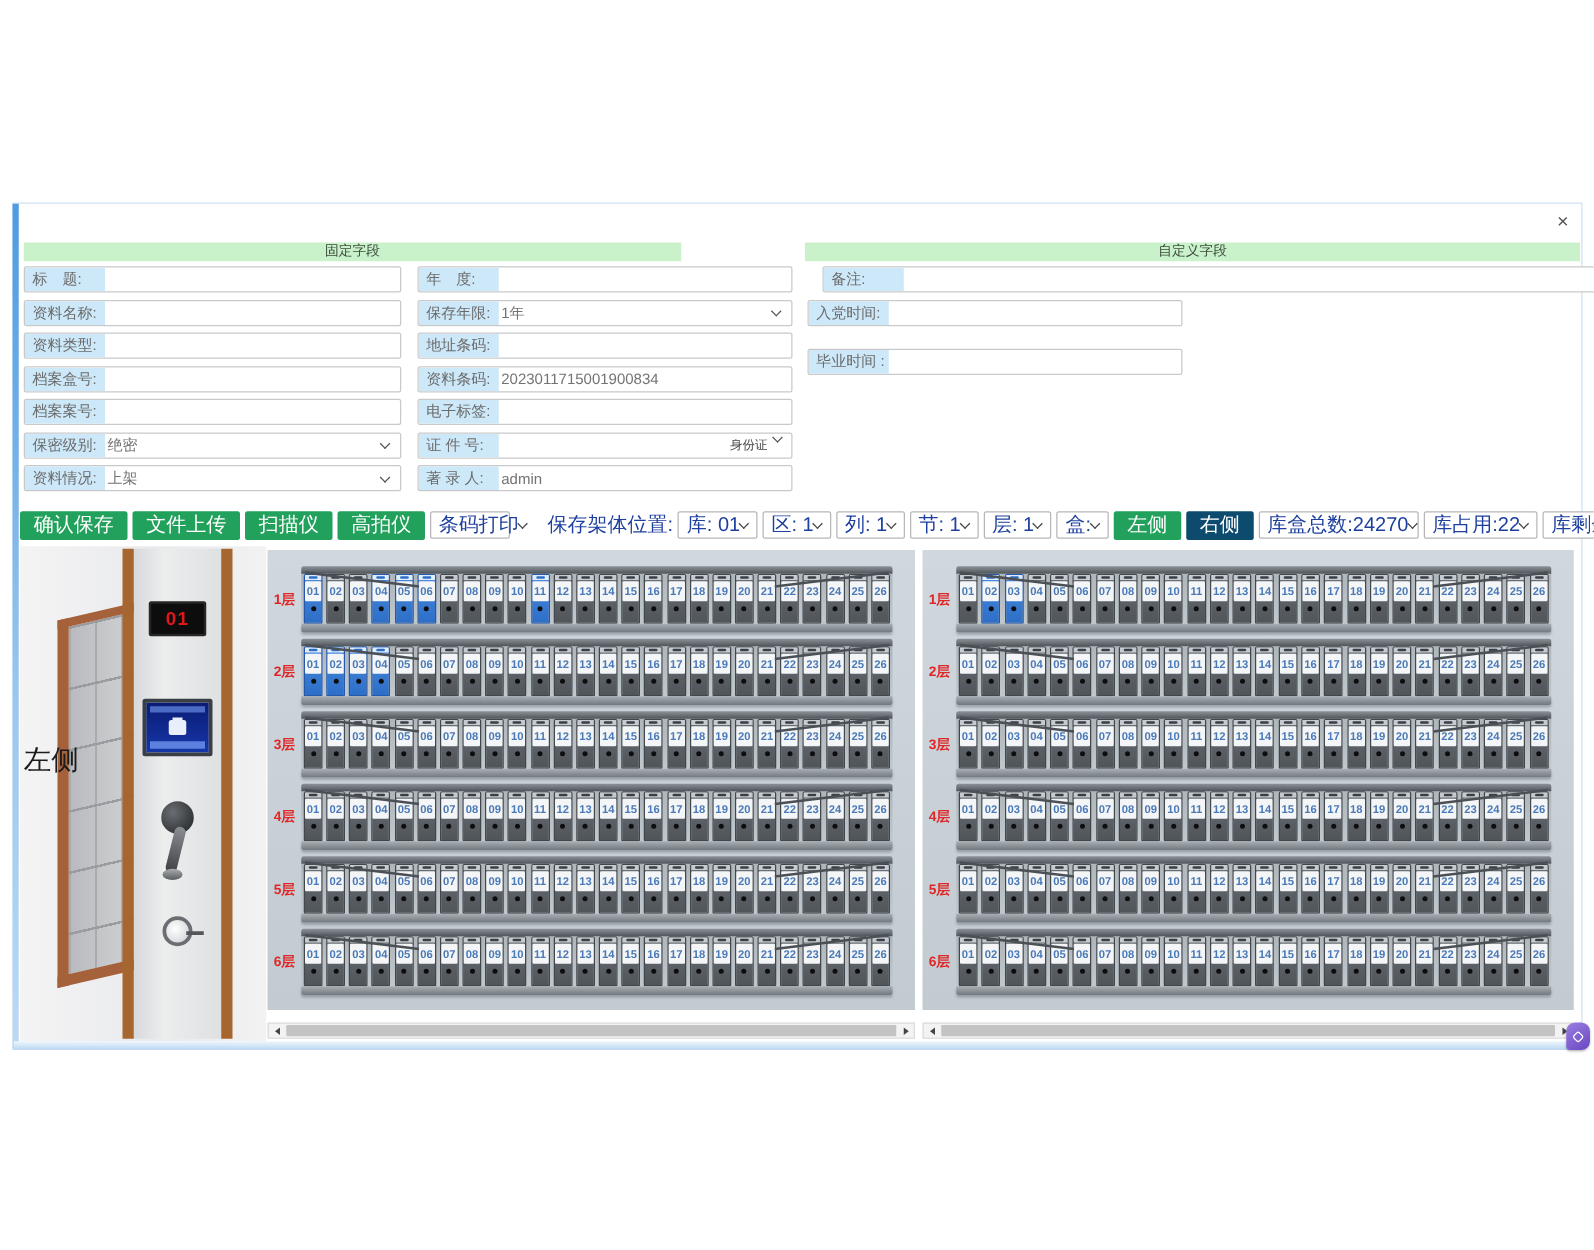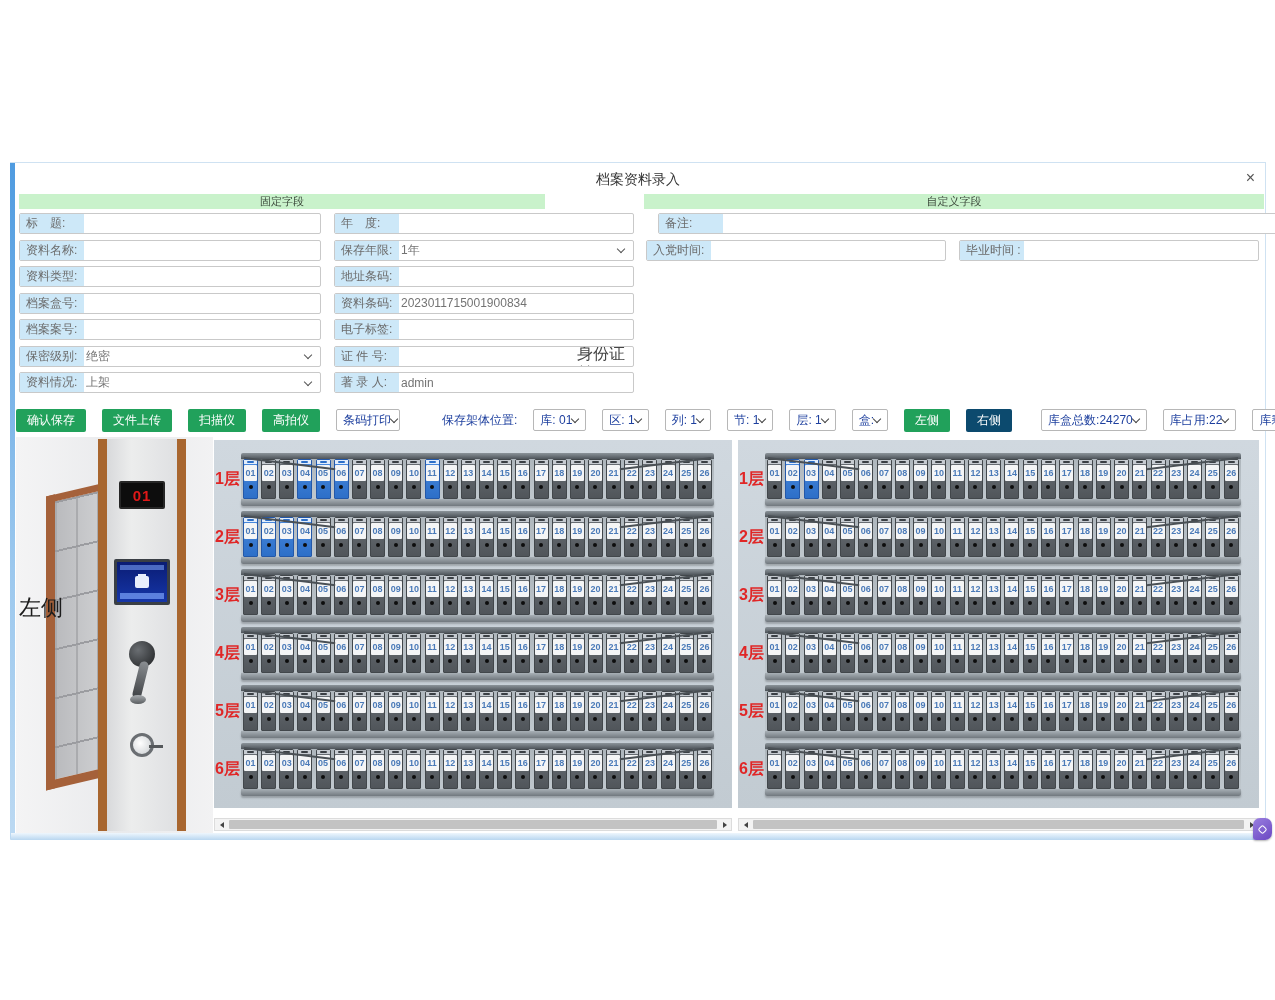--- a/index.html
+++ b/index.html
@@ -30,38 +30,38 @@
   .col.c2 { left:323px; width:300px; }
   .col.c3 { left:633px; width:620px; }
 
   .field { height:21px; border:1px solid #c9c9c9; border-radius:2px; background:#fff;
     display:flex; align-items:center; margin-bottom:5.5px; font-size:12px; overflow:hidden; }
   .flab { background:#cde8f8; align-self:stretch; display:flex; align-items:center;
     padding-left:6px; min-width:64px; white-space:nowrap; color:#6b6b6b; flex:0 0 auto; }
   .fval { color:#737373; padding-left:2px; white-space:nowrap; }
   .chev { width:6px; height:6px; border-right:1.5px solid #555; border-bottom:1.5px solid #555;
     transform:rotate(45deg); flex:0 0 auto; margin-left:auto; margin-right:9px; margin-top:-2px; }
-  .suffix { margin-left:auto; display:flex; align-items:flex-start; padding-right:8px; color:#444; font-size:16px;flex-direction:column; }
+  .suffix { margin-left:auto; display:flex; align-items:flex-start; padding-right:8px; color:#444; font-size:10px; }
   .suffix .chev { margin-left:5px; margin-right:0; }
-  .custom-row2 { display:flex; gap:13px; }
+  .custom-row2 { display:flex; gap:13px;flex-direction:column; }
   .custom-row2 .field { width:300px; }
   .c3 .field.full { width:628px; margin-left:14px; }
   .custom-row2 { margin-left:2px; }
 
   
   .toolbar { position:absolute; left:5px; top:245px; right:6px; height:24px;
-    display:flex; align-items:center; gap:16px; font-size:12px; }
+    display:flex; align-items:center; gap:4px; font-size:16px; }
   .btn { height:23px; padding:0 11px; background:#21a15b; color:#fff; border-radius:2px;
     display:flex; align-items:center; white-space:nowrap; }
   .btn.gray { background:#0c4a6e; }
   .sel { height:22px; border:1px solid #b7b7b7; border-radius:2px; background:#fff;
     display:flex; align-items:center; padding:0 6px; color:#1d3f9e; white-space:nowrap; }
   .sel .chev { margin-right:1px; border-color:#444; }
   .poslabel { color:#1d3f9e; margin-left:26px; white-space:nowrap; }
-  .w58{width:64px;} .w66{width:67px;} .w128{width:128px;margin-left:13px;} .w96{width:97px;} .w99{width:100px;}
+  .w58{width:64px;} .w66{width:67px;} .w128{width:128px;} .w96{width:97px;} .w99{width:100px;}
 
   
   .shelf-zone { position:absolute; left:5px; top:274px; width:1248px; height:396px; }
 
   
   .cabinet { position:absolute; left:0; top:0; width:197px; height:396px;
     background:linear-gradient(90deg,#f4f4f5,#e9eaec 55%,#f2f2f3); overflow:hidden; }
   .iso { position:absolute; left:30px; top:52px; width:64px; height:294px;
     background:
       repeating-linear-gradient(to bottom,#9b9ca0 0 2px,transparent 2px 49px),
@@ -93,21 +93,21 @@
   .lock::after { content:""; position:absolute; right:-12px; top:9px; width:14px; height:3px; background:#55585b; }
   .side-label { position:absolute; left:3px; top:156px; font-size:22px; color:#1c1c1c; }
 
   
   .panel { position:absolute; top:3px; height:368px; background:linear-gradient(180deg,#d0d8df,#c2cbd2);
     padding-top:13px; }
   .panel.pl { left:198px; width:518px; }
   .panel.pr { left:722px; width:521px; }
 
   .shelf-row { display:flex; align-items:center; height:53px; margin-bottom:5px; }
-  .row-label { width:27px; text-align:center; color:#e02626; font-weight:bold; font-size:16px; flex:0 0 auto; }
+  .row-label { width:27px; text-align:center; color:#e02626; font-weight:bold; font-size:11px; flex:0 0 auto; }
   .shelf-unit { flex:1; margin-right:18px; display:flex; flex-direction:column; }
   .beam-top { height:6px; background:linear-gradient(#8b9399,#4e545a); border-radius:2px 2px 0 0; position:relative; }
   .beam-top::before { content:""; position:absolute; left:3px; top:4px; width:92px; height:2px;
     background:#4a5055; transform-origin:left top; transform:rotate(7deg); }
   .beam-top::after { content:""; position:absolute; right:3px; top:4px; width:92px; height:2px;
     background:#4a5055; transform-origin:right top; transform:rotate(-7deg); }
   .folders { height:40px; background:linear-gradient(#aeb6bc,#c0c8ce); display:flex;
     justify-content:space-between; padding:0 2px; }
   .shelf-base { height:7px; background:linear-gradient(#a8b0b6,#71787e); border-radius:0 0 2px 2px;
     box-shadow:0 2px 2px rgba(0,0,0,.22); }
@@ -138,21 +138,20 @@
     box-shadow:0 1px 2px rgba(0,0,0,.3); display:flex; align-items:center; justify-content:center; }
   .ext-badge i { width:7px; height:7px; border:1.5px solid #fff; border-radius:2px; transform:rotate(45deg); display:block; }
 </style>
 </head>
 <body>
 
 <div class="stage">
   <div class="dialog">
 
     <div class="titlebar">
-      <div class="title">档案资料录入</div>
       <div class="close">×</div>
     </div>
 
     <div class="sec-head fixed">固定字段</div>
     <div class="sec-head custom">自定义字段</div>
 
     <div class="col c1">
       <div class="field">
         <span class="flab">标　题:</span>
         <span class="fval"></span>

